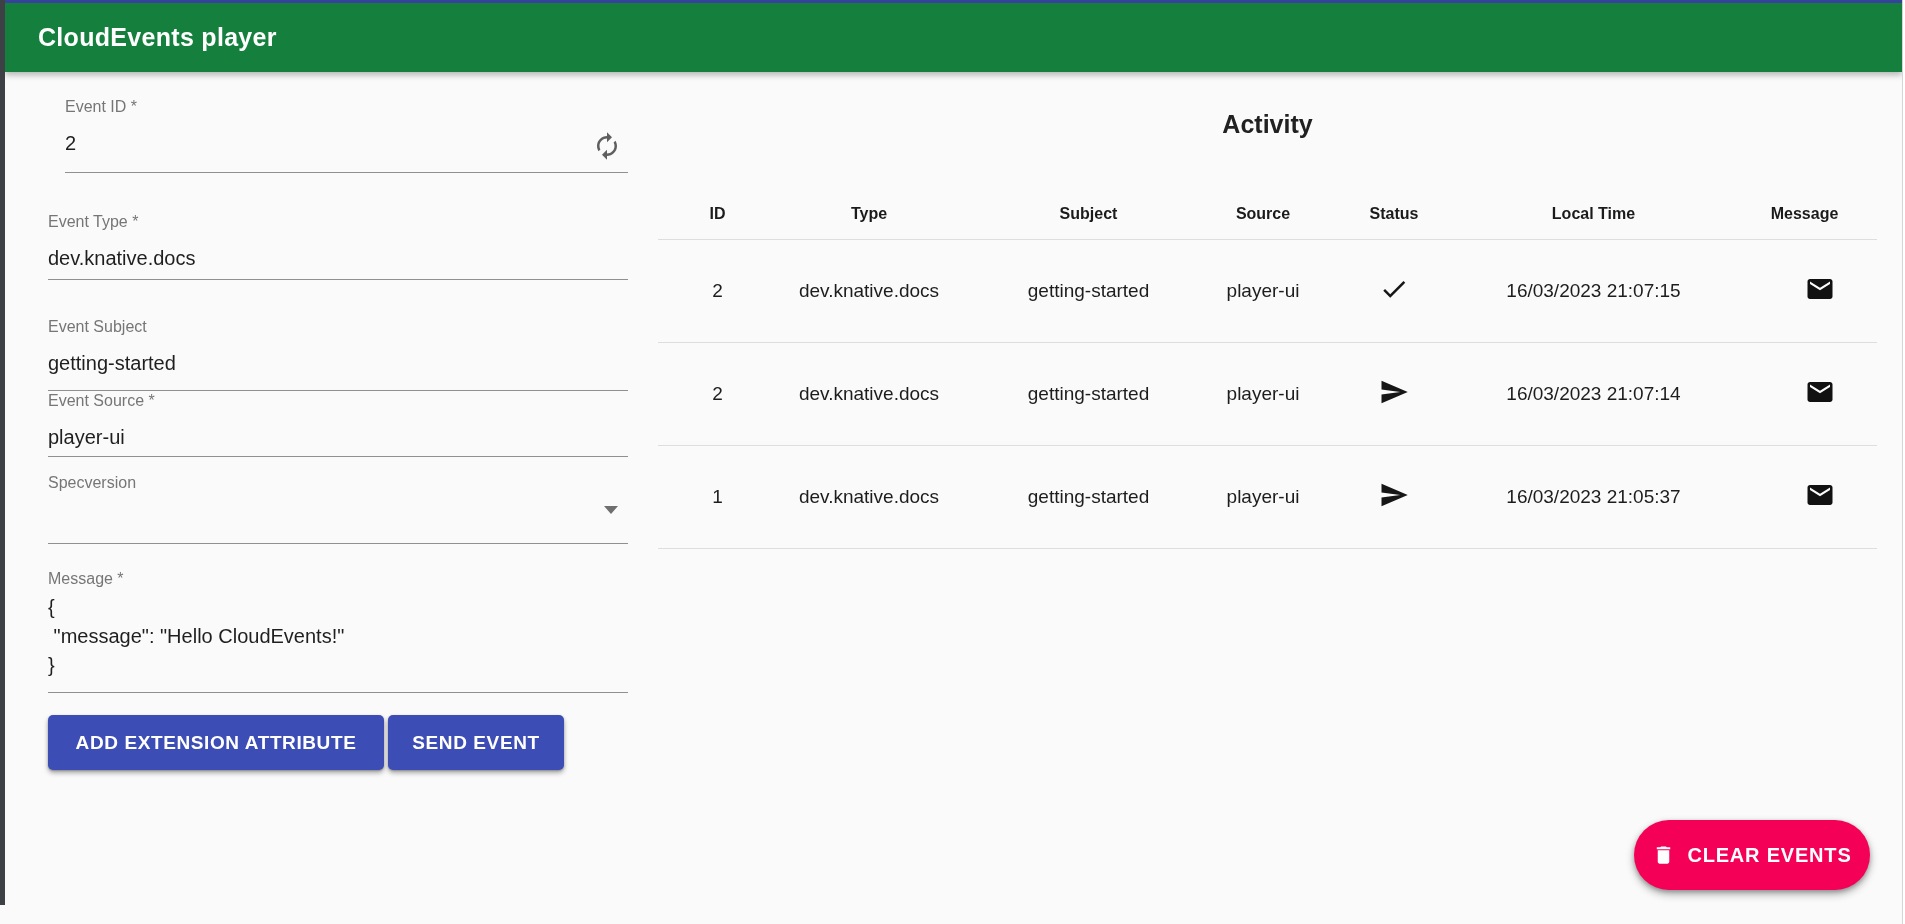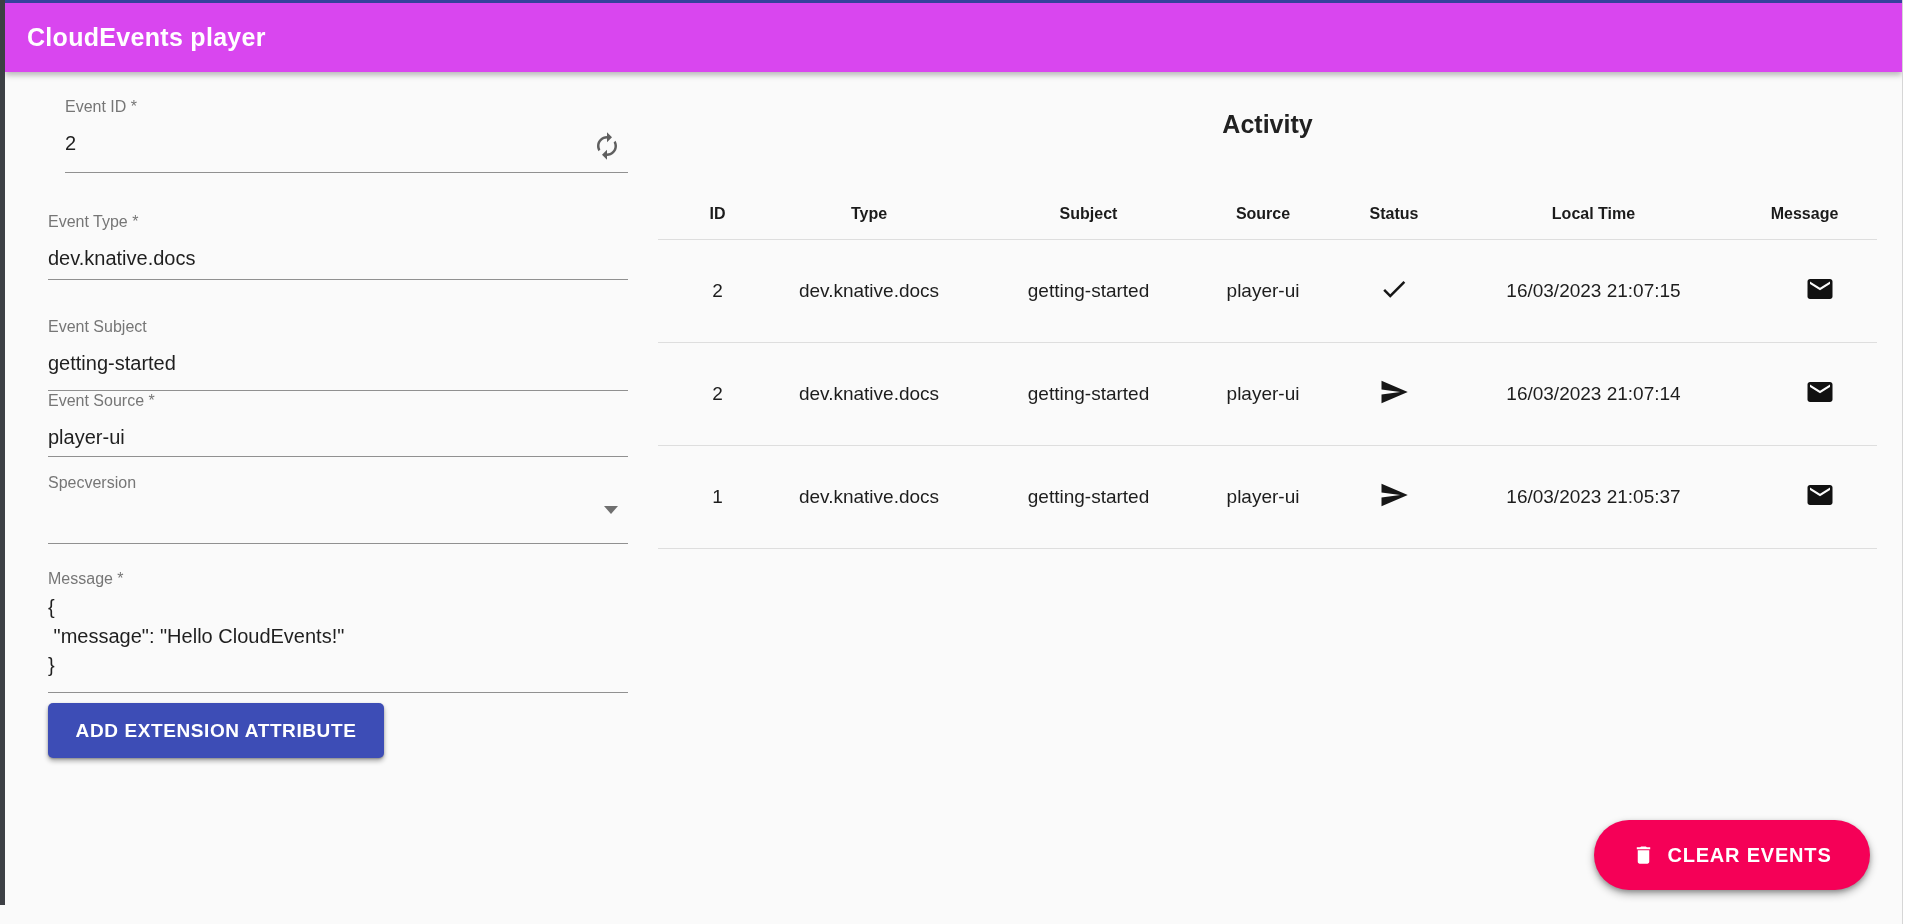--- a/index.html
+++ b/index.html
@@ -4,22 +4,22 @@
 <style>
   * { margin:0; padding:0; box-sizing:border-box; }
   html,body { width:1905px; height:924px; background:#ffffff; font-family:"Liberation Sans", sans-serif; overflow:hidden; }
   .page { position:relative; width:1905px; height:924px; background:#fafafa; }
 
   
   .left-edge { position:absolute; left:0; top:0; width:5px; height:905px; background:#3d4045; z-index:30; }
   .right-edge { position:absolute; right:0; top:0; width:3px; height:924px; background:#ffffff; border-left:1px solid #d6d6d6; z-index:30; }
 
   
-  .appbar { position:absolute; left:5px; right:3px; top:0; height:72px; background:#d946ef; border-top:3px solid #36429c;
-            display:flex; align-items:center; padding-left:22px; box-shadow:0 3px 6px rgba(0,0,0,0.28); z-index:20; }
+  .appbar { position:absolute; left:5px; right:3px; top:0; height:72px; background:#15803d; border-top:3px solid #36429c;
+            display:flex; align-items:center; padding-left:33px; box-shadow:0 3px 6px rgba(0,0,0,0.28); z-index:20; }
   .appbar-title { color:#ffffff; font-size:25px; font-weight:600; letter-spacing:0.3px; }
 
   h2.section { font-size:25px; font-weight:700; color:#212121; line-height:34px; }
 
   
   .left-panel { position:absolute; left:37px; top:72px; width:596px; }
   .left-panel h2 { margin:51px 0 0 1px; }
   .ce-form { margin-left:11px; width:580px; margin-top:3px; }
 
   .field { position:relative; border-bottom:1px solid #909090; }
@@ -36,21 +36,21 @@
   .f-msg  { margin-top:25px; height:124px; }
   .f-spec .sel-value { margin-top:13px; height:28px; line-height:28px; cursor:pointer; }
 
   .refresh-btn { position:absolute; right:4px; top:34px; width:32px; height:32px; cursor:pointer; }
   .refresh-btn svg { width:30px; height:30px; fill:#5f5f5f; }
   .caret { position:absolute; right:10px; top:33px; width:0; height:0;
            border-left:7px solid transparent; border-right:7px solid transparent; border-top:8px solid #6f6f6f; }
 
   .f-msg textarea { margin-top:4px; height:92px; line-height:29px; resize:none; overflow:hidden; white-space:pre; }
 
-  .btn-row { display:flex; gap:4px; margin-top:10px; }
+  .btn-row { display:flex; gap:4px; margin-top:22px; }
   .mbtn { height:55px; border:none; border-radius:5px; background:#3d4db6; color:#ffffff;
           font-family:"Liberation Sans", sans-serif; font-size:19px; font-weight:700; letter-spacing:0.6px;
           box-shadow:0 3px 5px rgba(0,0,0,0.32), 0 1px 2px rgba(0,0,0,0.22); cursor:pointer; }
   .mbtn.add  { width:336px; }
   .mbtn.send { width:176px; }
 
   
   .right-panel { position:absolute; left:658px; top:56px; width:1219px;text-align:center; }
   .right-panel h2 { margin-top:51px; }
 
@@ -58,21 +58,21 @@
   .thead { margin-top:61px; padding-bottom:13px; border-bottom:1px solid #dedede; }
   .thead .cell { font-size:16px; font-weight:700; color:#1b1b1b; line-height:24px; }
   .trow { height:103px; border-bottom:1px solid #dedede; }
   .trow .cell { font-size:19px; color:#1d1d1d; }
   .cell.c-id { padding-left:23px; }
   .cell.c-status svg { width:30px; height:30px; fill:#161616; }
   .cell.c-msg { padding-left:30px; }
   .cell.c-msg svg { width:30px; height:30px; fill:#111111; cursor:pointer; }
 
   
-  .fab { position:absolute; right:35px; bottom:34px; width:276px; height:70px; border:none; border-radius:35px;
+  .fab { position:absolute; right:35px; bottom:34px; width:236px; height:70px; border:none; border-radius:35px;
          background:#f50057; color:#ffffff; display:flex; align-items:center; justify-content:center; gap:12px;
          font-family:"Liberation Sans", sans-serif; font-size:20px; font-weight:700; letter-spacing:0.8px;
          box-shadow:0 4px 9px rgba(0,0,0,0.32), 0 2px 4px rgba(0,0,0,0.2); cursor:pointer; }
   .fab svg { width:23px; height:26px; fill:#ffffff; }
 </style>
 </head>
 <body>
 
 <div class="page">
 
@@ -119,20 +119,21 @@
 
       <div class="field f-msg">
         <label>Message *</label>
         <textarea rows="3" spellcheck="false" style="">{
  "message": "Hello CloudEvents!"
 }</textarea>
       </div>
 
       <div class="btn-row">
         <button class="mbtn add">ADD EXTENSION ATTRIBUTE</button>
+        <button class="mbtn send">SEND EVENT</button>
       </div>
     </div>
   </section>
 
   <section class="right-panel">
     <h2 class="section">Activity</h2>
 
     <div class="tgrid thead">
       <div class="cell c-id">ID</div>
       <div class="cell">Type</div>

